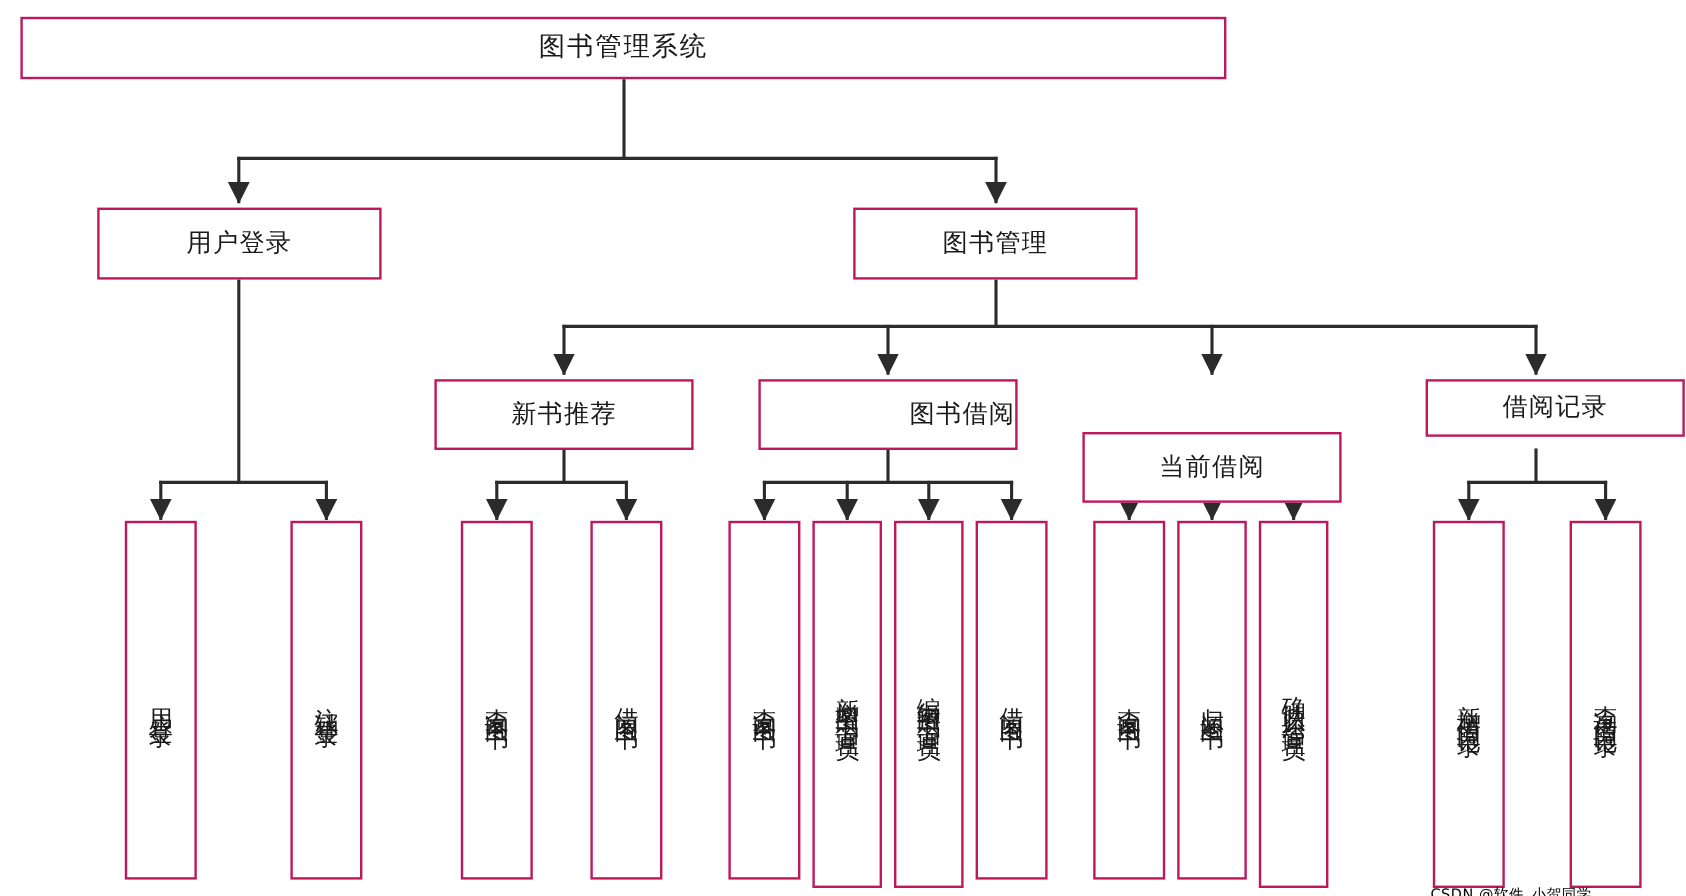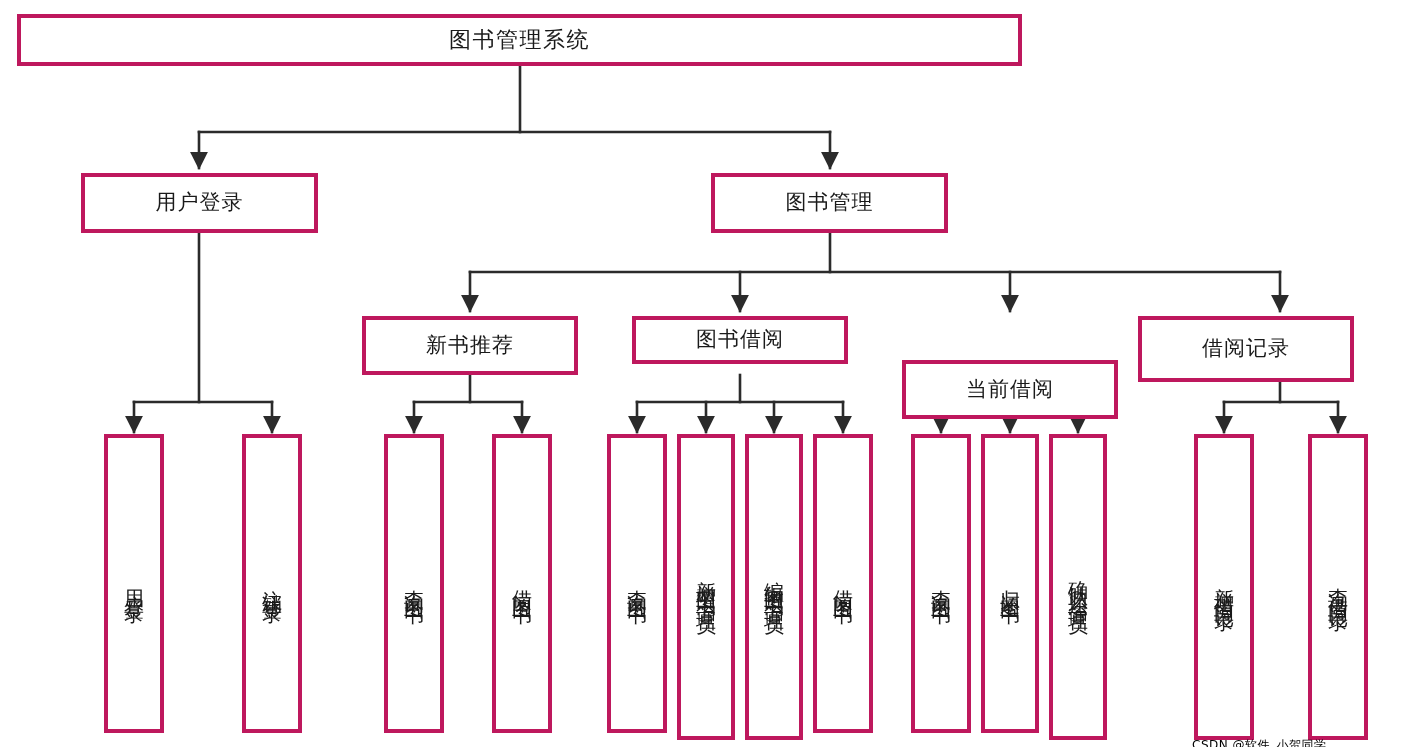--- a/index.html
+++ b/index.html
@@ -22,21 +22,21 @@
     position: absolute;
     left: 0;
     top: 0;
     width: 1405px;
     height: 747px;
     pointer-events: none;
   }
   .node {
     position: absolute;
     box-sizing: border-box;
-    border: 4px solid #be185d;
+    border: 2px solid #be185d;
     background: #ffffff;
     display: flex;
     align-items: center;
     justify-content: center;
     color: #1a1a1a;
   }
   .node.h {
     
     font-size: 21px;
     letter-spacing: 1px;
@@ -130,27 +130,27 @@
   <div class="node h" style="left:81px; top:173px; width:237px; height:60px;">
     <span>用户登录</span>
   </div>
   <div class="node h" style="left:362px; top:316px; width:216px; height:59px;">
     <span>新书推荐</span>
   </div>
 
   <div class="node h" style="left:711px; top:173px; width:237px; height:60px;">
     <span>图书管理</span>
   </div>
-  <div class="node h" style="left:632px; top:316px; width:216px; height:48px;">
+  <div class="node h" style="left:632px; top:316px; width:216px; height:59px;justify-content:flex-end;">
     <span>图书借阅</span>
   </div>
   <div class="node h" style="left:902px; top:316px; width:216px; height:59px;margin-top:44px;">
     <span>当前借阅</span>
   </div>
-  <div class="node h" style="left:1138px; top:316px; width:216px; height:66px;">
+  <div class="node h" style="left:1188px; top:316px; width:216px; height:48px;">
     <span>借阅记录</span>
   </div>
 
   <div class="node v" style="left:104px; top:434px; width:60px; height:299px;">
     <span class="vtext">用户登录</span>
   </div>
   <div class="node v" style="left:242px; top:434px; width:60px; height:299px;">
     <span class="vtext">注销登录</span>
   </div>
 

